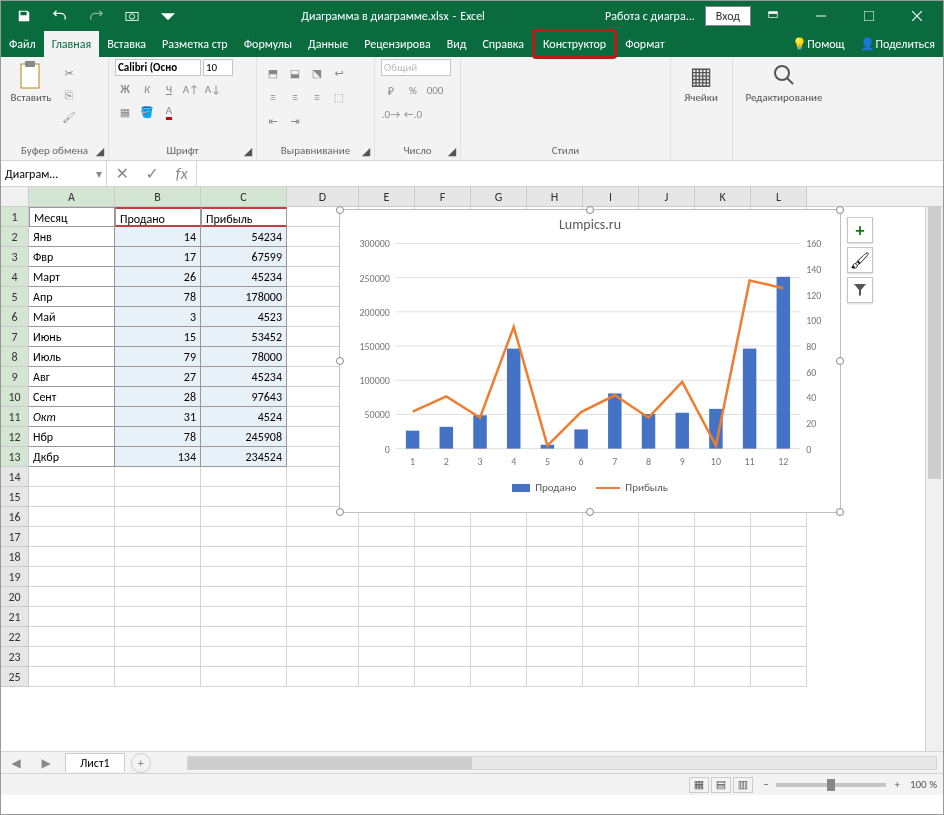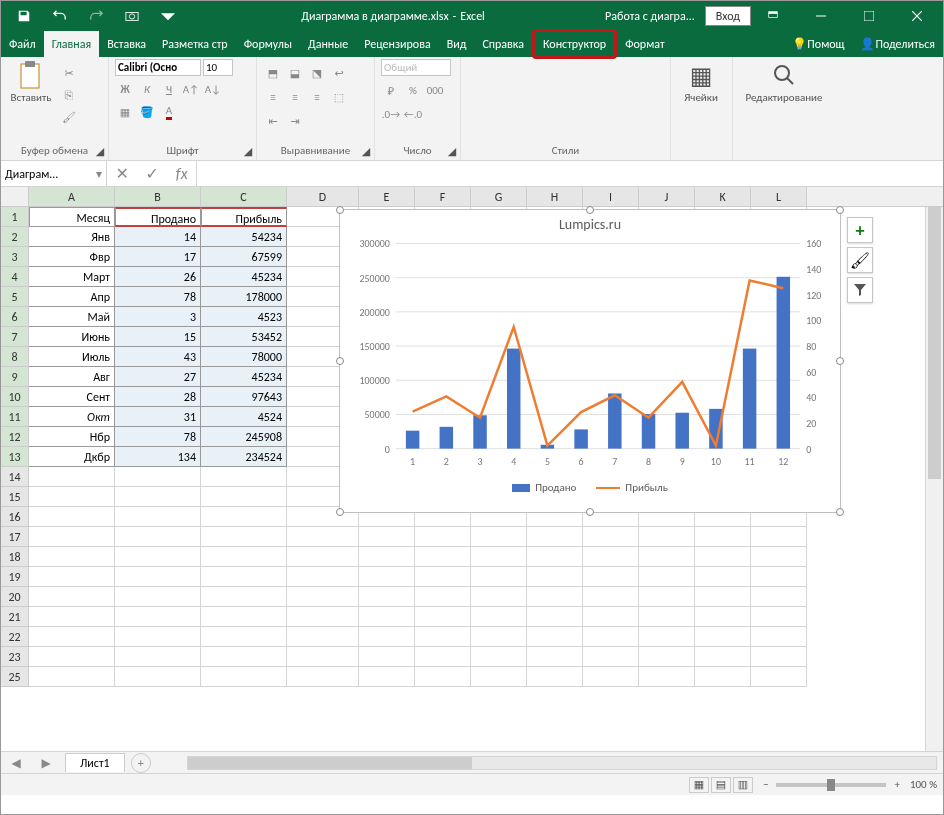--- a/index.html
+++ b/index.html
@@ -48,21 +48,21 @@
 .grid-area { position: relative; height: 564px; overflow:hidden;}
 .col-headers { display:flex; height:20px; background:#f0f0f0; border-bottom:1px solid #ccc; font-size:12px; color:#333; position:sticky; top:0;}
 .corner { width:28px; border-right:1px solid #ccc; background:#f0f0f0;}
 .col-h { border-right:1px solid #ccc; text-align:center; line-height:20px; background:#e6e6e6;}
 .col-h.sel { background:#d4e5d4;}
 .rows { }
 .row { display:flex; height:20px; font-size:12px; }
 .row-h { width:28px; background:#e6e6e6; border-right:1px solid #ccc; border-bottom:1px solid #ccc; text-align:center; line-height:20px; color:#333;}
 .row-h.sel { background:#d4e5d4;}
 .cell { border-right:1px solid #d4d4d4; border-bottom:1px solid #d4d4d4; padding:0 4px; line-height:20px; overflow:hidden;}
-.cell.data { background:#fff; border-right:1px solid #999; border-bottom:1px solid #999;text-align:right;}
+.cell.data { background:#fff; border-right:1px solid #999; border-bottom:1px solid #999;}
 .cell.num { text-align:right;}
 .cell.sel { background:#e8f0f8;}
 .cell.hdr-sel { background:#fff; border:1px solid #999;}
 
 
 .chart-container { position:absolute; left:338px; top:22px; width:502px; height:304px; background:#fff; border:1px solid #bfbfbf; }
 .handle { position:absolute; width:8px; height:8px; background:#fff; border:1px solid #888; border-radius:50%;}
 .chart-side-btns { position:absolute; left:846px; top:30px; display:flex; flex-direction:column; gap:4px;}
 .chart-side-btn { width:26px; height:26px; background:#fff; border:1px solid #c5c5c5; display:flex; align-items:center; justify-content:center; box-shadow:0 1px 2px rgba(0,0,0,0.15);}
 .chart-title { text-align:center; font-size:14px; color:#5b5b5b; padding:6px 0 2px;}
@@ -423,21 +423,21 @@
         <div class="cell" style="width: 56px;"></div>
         <div class="cell" style="width: 56px;"></div>
         <div class="cell" style="width: 56px;"></div>
         <div class="cell" style="width: 56px;"></div>
         <div class="cell" style="width: 56px;"></div>
         <div class="cell" style="width: 56px;"></div>
       </div>
       <div class="row">
         <div class="row-h sel">8</div>
         <div class="cell data" style="width: 86px;">Июль</div>
-        <div class="cell data num sel" style="width: 86px;">43</div>
+        <div class="cell data num sel" style="width: 86px;">79</div>
         <div class="cell data num sel" style="width: 86px;">78000</div>
         <div class="cell" style="width: 72px;"></div>
         <div class="cell" style="width: 56px;"></div>
         <div class="cell" style="width: 56px;"></div>
         <div class="cell" style="width: 56px;"></div>
         <div class="cell" style="width: 56px;"></div>
         <div class="cell" style="width: 56px;"></div>
         <div class="cell" style="width: 56px;"></div>
         <div class="cell" style="width: 56px;"></div>
         <div class="cell" style="width: 56px;"></div>

